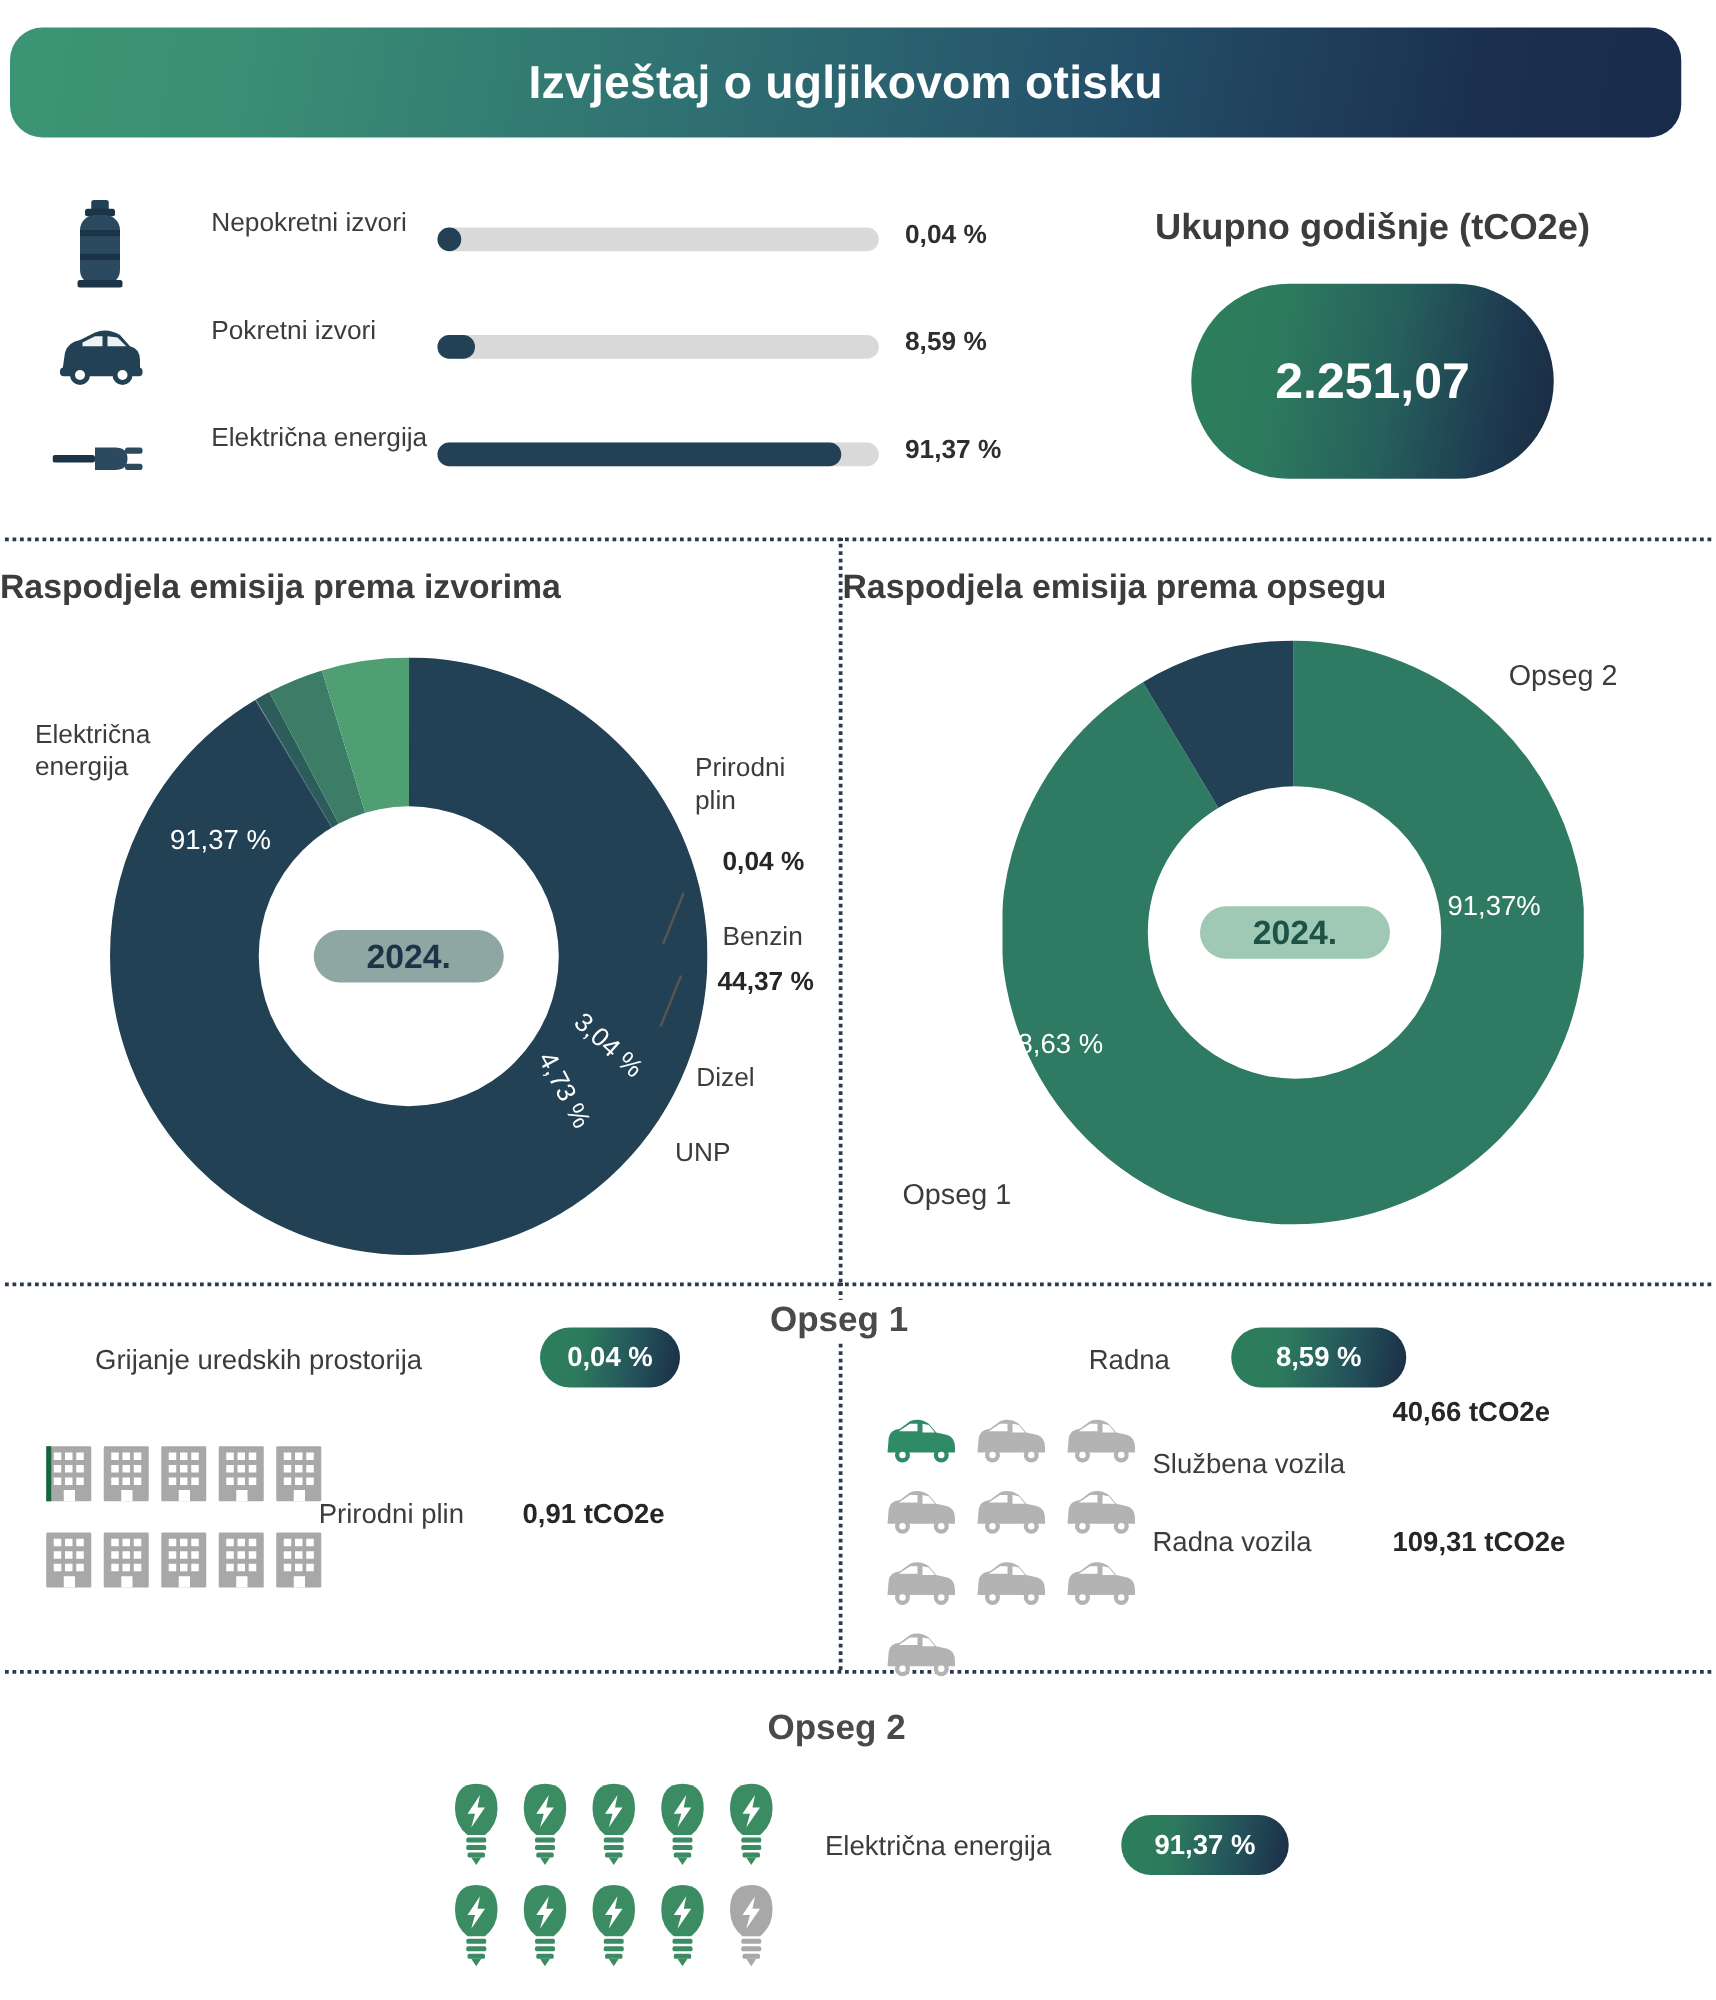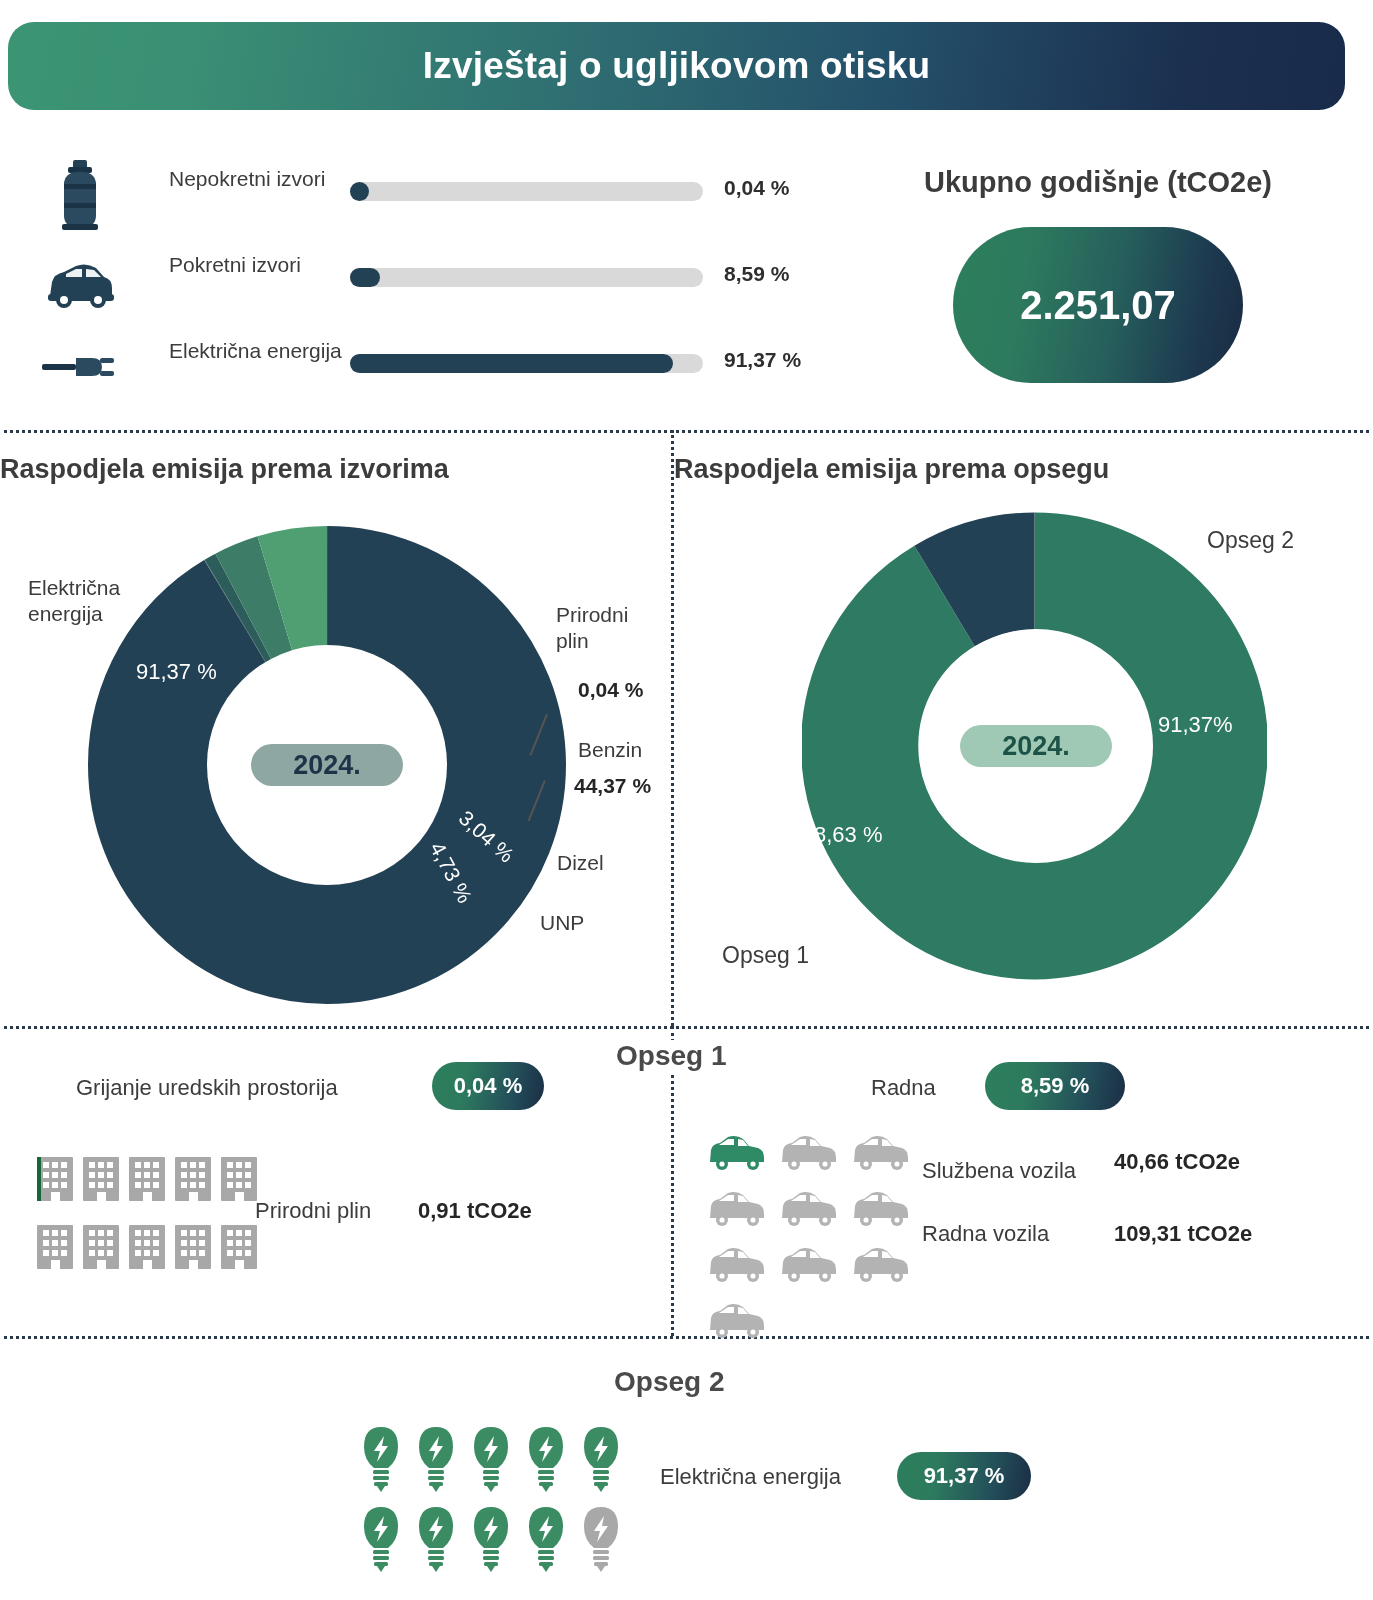--- a/index.html
+++ b/index.html
@@ -491,21 +491,21 @@
           <path d="M13 17 L22 11 L28 11 L28 17 Z" fill="#fff"></path>
           <path d="M32 11 L37 12 L42 18 L32 18 Z" fill="#fff"></path>
           <circle cx="16" cy="36" r="6" fill="#b3b3b3"></circle>
           <circle cx="16" cy="36" r="2.6" fill="#fff"></circle>
           <circle cx="47" cy="36" r="6" fill="#b3b3b3"></circle>
           <circle cx="47" cy="36" r="2.6" fill="#fff"></circle>
         </svg></div>
     </div>
 
   <div class="plain-label" style="left:922px; top:1157px; width:180px;">Službena vozila</div>
-  <div class="plain-label bold" style="left:1114px; top:1148px;">40,66 tCO2e</div>
+  <div class="plain-label bold" style="left:1114px; top:1116px;">40,66 tCO2e</div>
 
   <div class="plain-label" style="left:922px; top:1220px;">Radna vozila</div>
   <div class="plain-label bold" style="left:1114px; top:1220px;">109,31 tCO2e</div>
 </div>
 
 <div>
   <div class="scope-head" style="left:598px; top:1366px;">Opseg 2</div>
 
   <div class="bulb-grid" id="bulbGrid" style="left:355px; top:1424px;">
       <div><svg viewBox="0 0 52 72" width="52" height="72">

